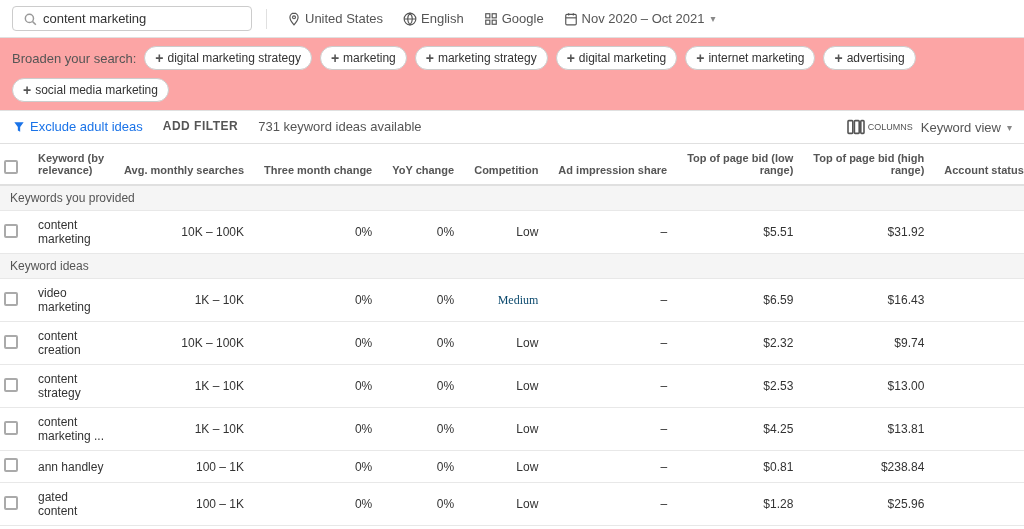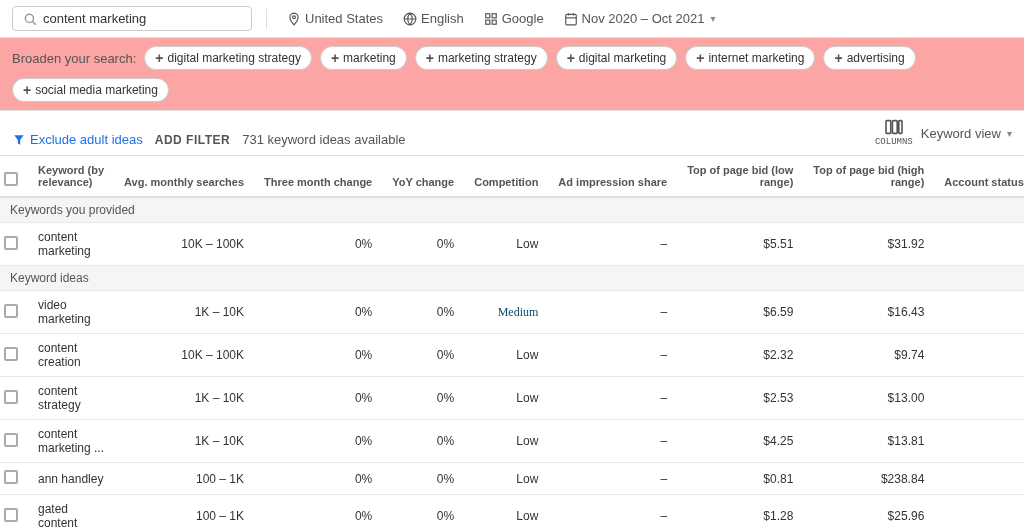--- a/index.html
+++ b/index.html
@@ -67,24 +67,24 @@
       color: #333;
       cursor: pointer;
       background: #fff;
       white-space: nowrap;
     }
     .chip-plus { color: #555; font-size: 14px; font-weight: bold; }
 
     
     .filter-bar {
       display: flex;
-      align-items: flex-end;
+      align-items: flex-start;
       padding: 8px 12px;
       border-bottom: 1px solid #e0e0e0;
-      gap: 12px;
+      gap: 20px;
       background: #fff;
     }
     .filter-icon-btn {
       display: flex;
       align-items: center;
       gap: 4px;
       color: #1a73e8;
       font-size: 13px;
       cursor: pointer;
     }
@@ -98,27 +98,26 @@
     }
     .filter-count { font-size: 13px; color: #555; }
     .filter-bar-right {
       margin-left: auto;
       display: flex;
       align-items: center;
       gap: 8px;
     }
     .columns-btn {
       display: flex;
-      flex-direction: column;
+      flex-direction: row;
       align-items: center;
       cursor: pointer;
       font-size: 10px;
       color: #555;
       gap: 2px;
-      font-family: Liberation Mono, monospace;
     }
     .keyword-view-btn {
       font-size: 13px;
       color: #555;
       cursor: pointer;
       display: flex;
       align-items: center;
       gap: 4px;
     }
 

